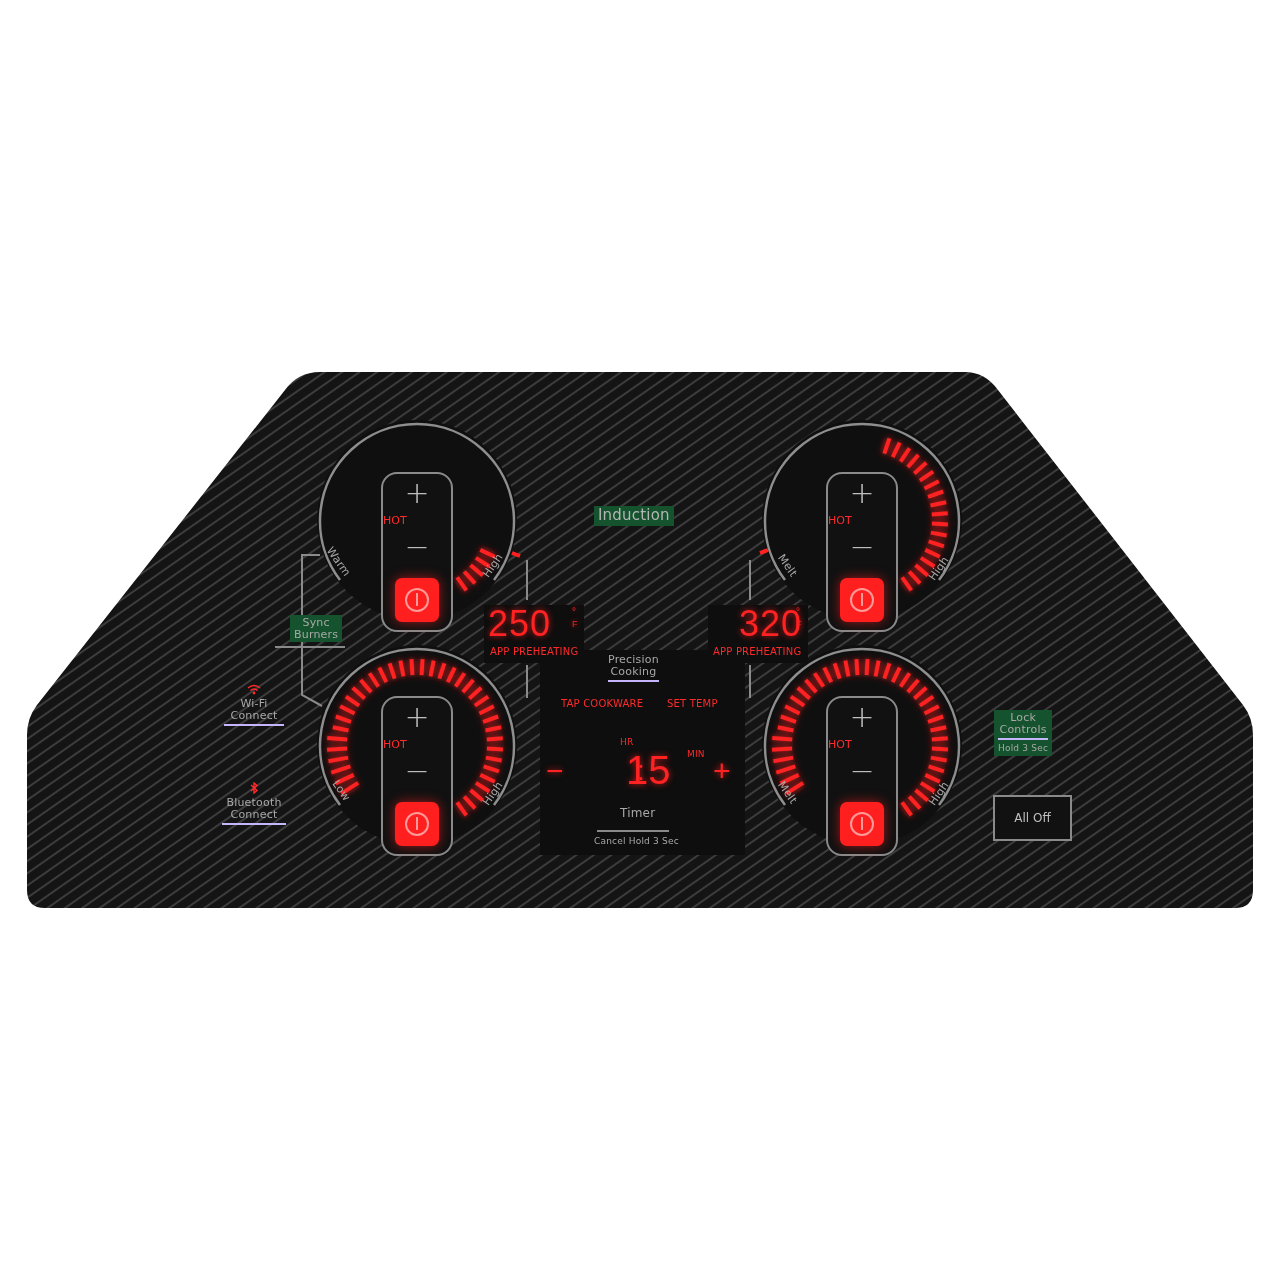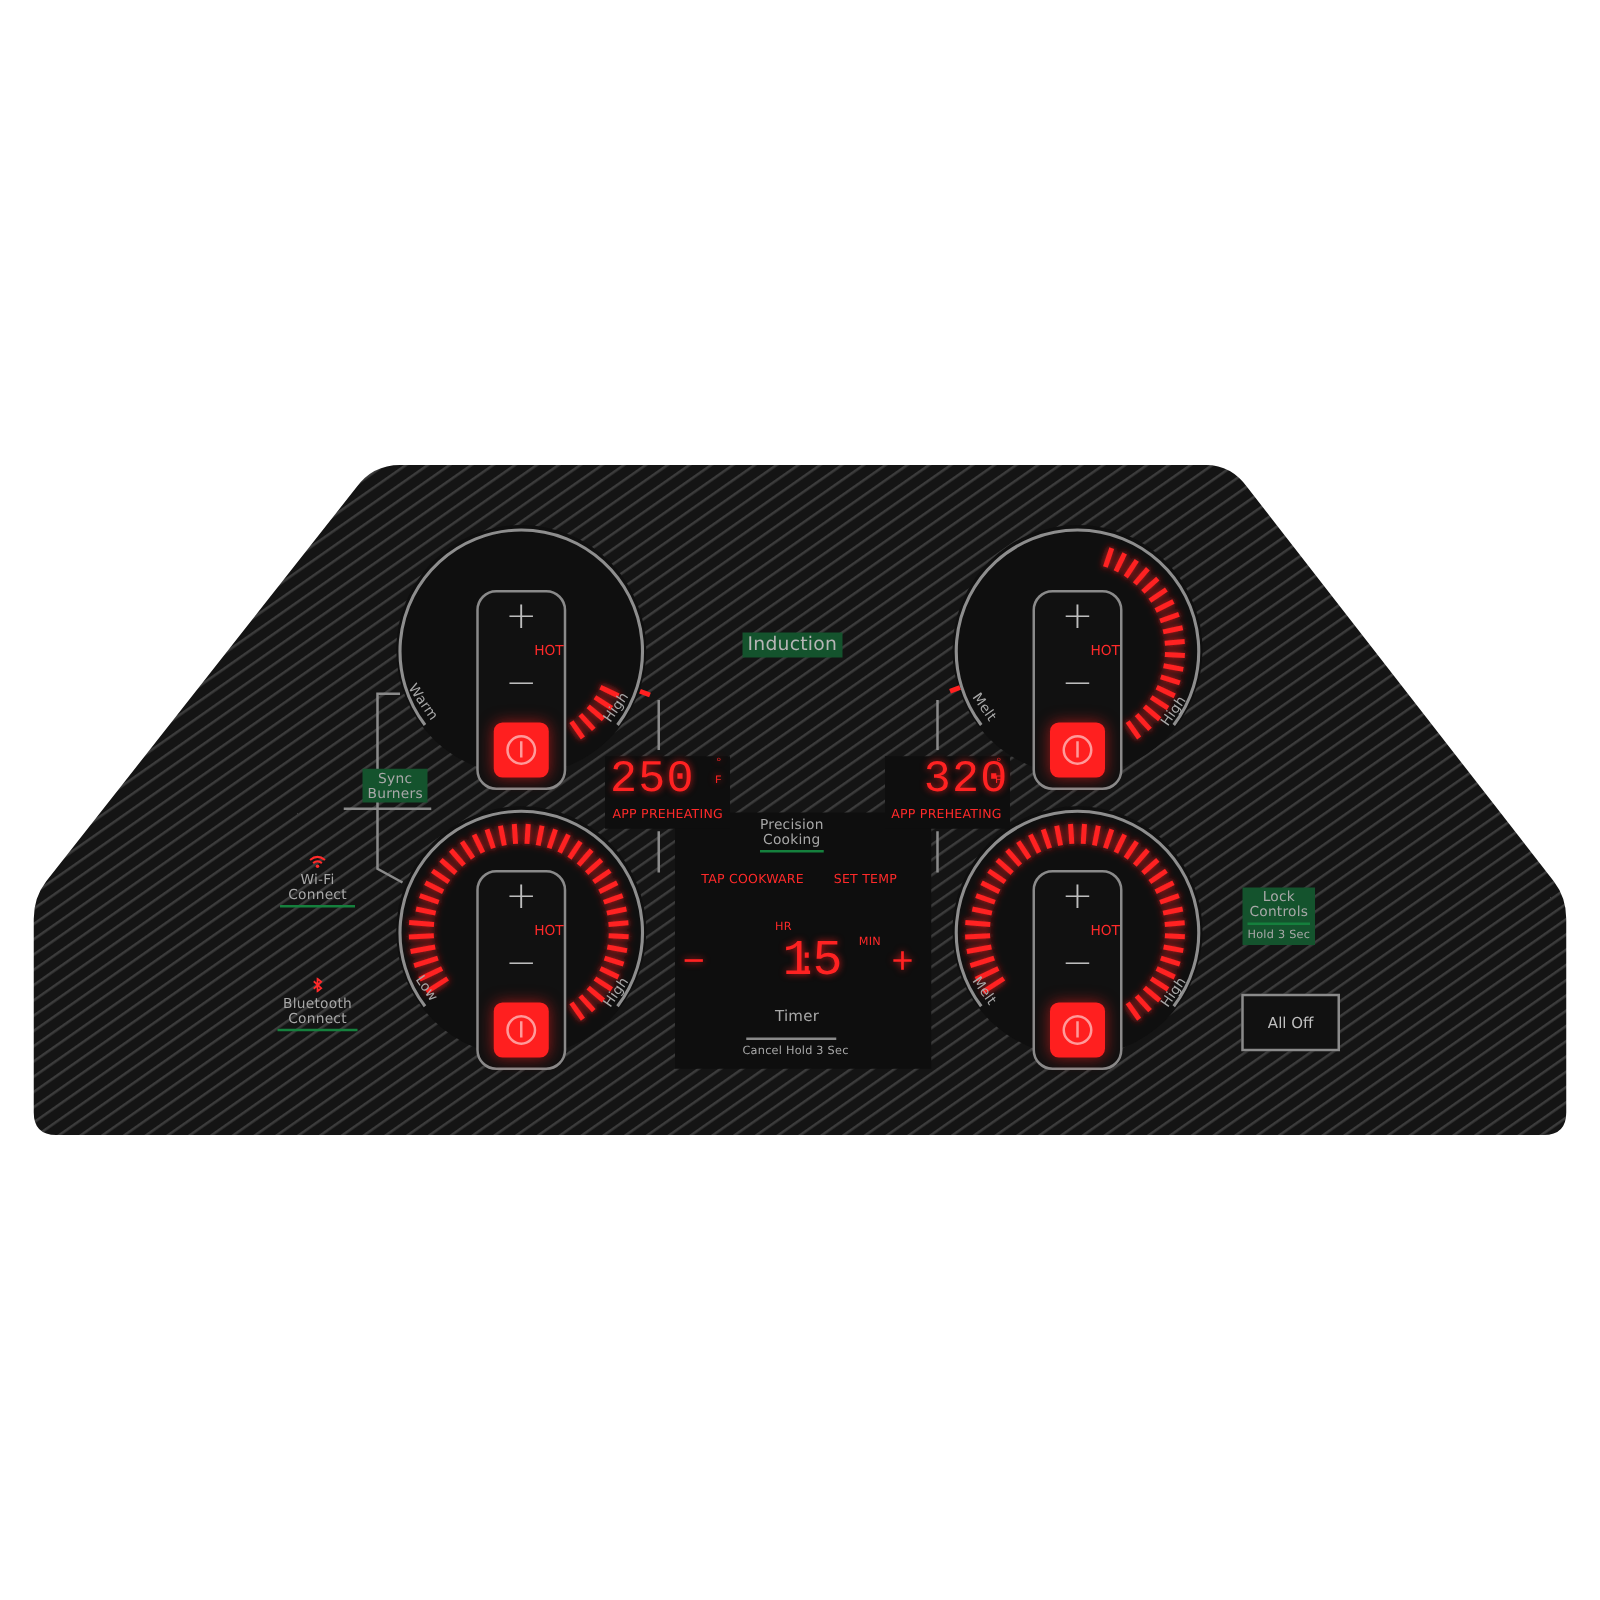--- a/index.html
+++ b/index.html
@@ -1,30 +1,30 @@
 <!DOCTYPE html>
 <html><head>
 <meta charset="utf-8">
 <style>
   html, body { margin:0; padding:0; background:#ffffff; }
   body { width:1280px; height:1280px; position:relative; overflow:hidden; font-family:"DejaVu Sans", sans-serif; }
   #panel { position:absolute; left:0; top:0; width:1280px; height:1280px; }
   .lbl { position:absolute; color:#a8a8a8; font-family:"DejaVu Sans", sans-serif; text-align:center; line-height:1.05; letter-spacing:0.2px; }
   .lbl-bg { background:#14532d; padding:2px 4px; }
   .red { color:#ff2a2a; }
-  .uline { border-bottom:2px solid #15803d; padding-bottom:3px; }
+  .uline { border-bottom:2px solid #c4b5fd; padding-bottom:3px; }
   .pill { position:absolute; width:72px; height:160px; border:2px solid #8a8a8a; border-radius:16px; background:#111; box-sizing:border-box; }
   .pill .plus, .pill .minus { position:absolute; left:0; width:100%; text-align:center; color:#bdbdbd; font-size:30px; line-height:30px; font-weight:300; }
   .pill .plus { top:4px; }
   .pill .minus { top:58px; }
-  .pill .hot { position:absolute; top:40px; left:0; width:100%; text-align:right; color:#ff2a2a; font-size:11px; }
+  .pill .hot { position:absolute; top:40px; left:0; width:100%; text-align:left; color:#ff2a2a; font-size:11px; }
   .pill .power { position:absolute; left:12px; bottom:8px; width:44px; height:44px; background:#ff1f1f; border-radius:7px; box-shadow:0 0 12px rgba(255,30,30,0.6); display:flex; align-items:center; justify-content:center; cursor:pointer; }
   .pill .power .ring { width:24px; height:24px; border:2px solid #ff9a9a; border-radius:50%; position:relative; box-sizing:border-box; }
   .pill .power .ring::after { content:""; position:absolute; left:9px; top:3px; width:2px; height:13px; background:#ff9a9a; }
-  .seg { position:absolute; color:#ff2222; font-family:Liberation Mono, monospace; text-shadow:0 0 6px rgba(255,30,30,0.8);text-align:center; }
+  .seg { position:absolute; color:#ff2222; font-family:Liberation Sans, sans-serif; text-shadow:0 0 6px rgba(255,30,30,0.8);text-align:center; }
   .box-btn { position:absolute; border:2px solid #8a8a8a; background:#111; color:#c0c0c0; display:flex; align-items:center; justify-content:center; font-size:12px; box-sizing:border-box; }
 </style>
 </head>
 <body>
 
 <svg id="panel" width="1280" height="1280" viewBox="0 0 1280 1280" xmlns="http://www.w3.org/2000/svg">
   <defs>
     <pattern id="stripes" patternUnits="userSpaceOnUse" width="10" height="10" patternTransform="rotate(-35)">
       <rect width="10" height="10" fill="#141414"></rect>
       <rect y="0" width="10" height="2" fill="#3c3c3c"></rect>

